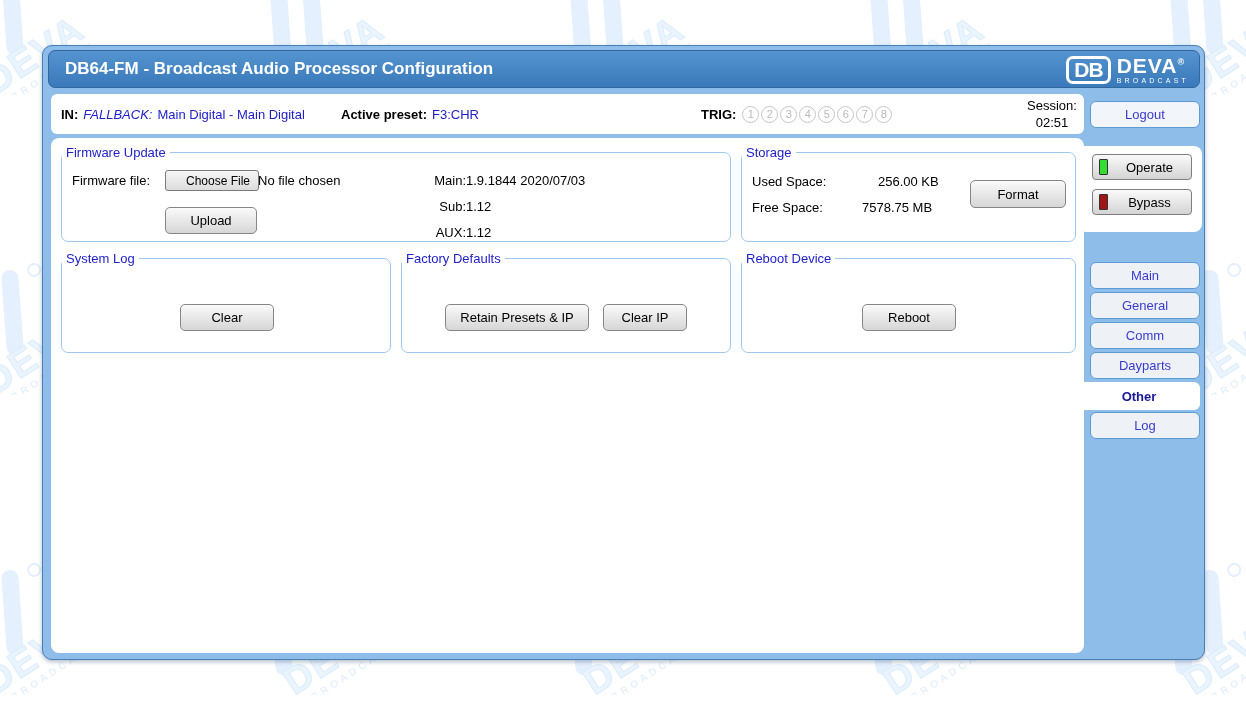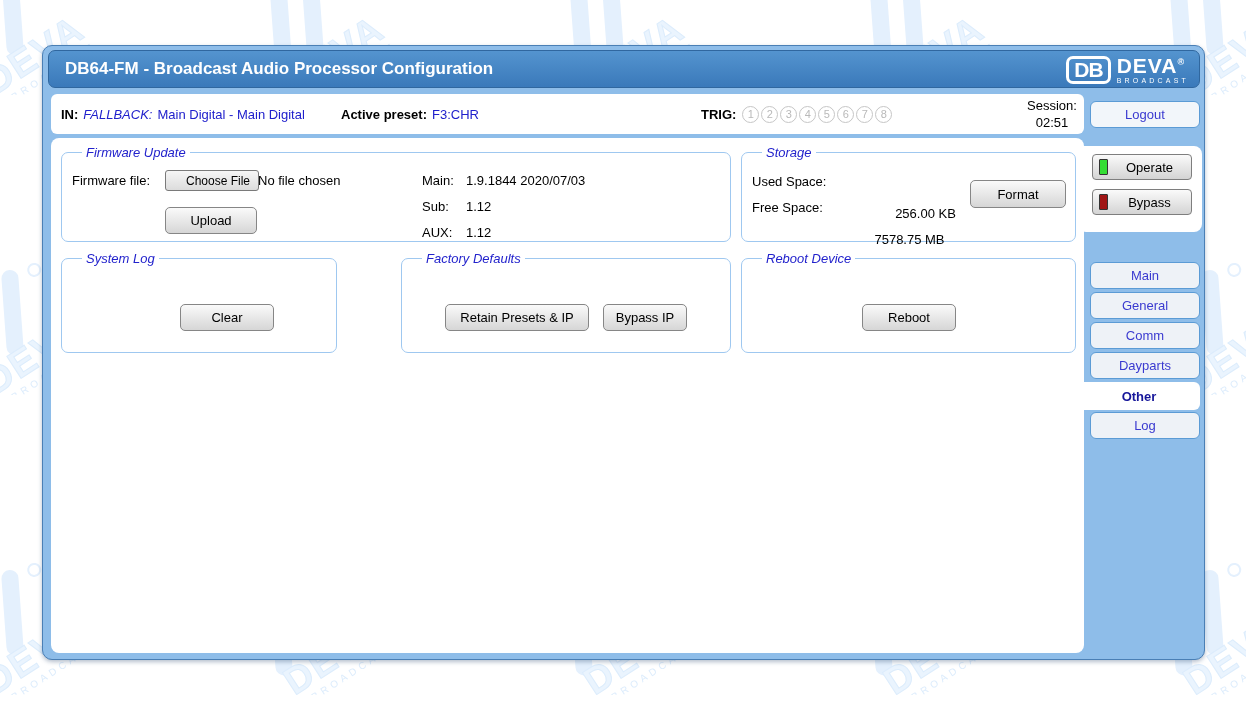--- a/index.html
+++ b/index.html
@@ -41,47 +41,47 @@
                  justify-content:center; background:#fff; }
   .sb-datetime { left:852px; width:116px; flex-direction:column; justify-content:center;
                  text-align:center; line-height:17px; }
   .sb-session { left:972px; width:58px; flex-direction:column; justify-content:center;
                 text-align:center; line-height:17px; }
 
   .content { position:absolute; left:8px; top:92px; width:1033px; height:515px;
              background:#ffffff; border-radius:8px; }
 
   fieldset { position:absolute; border:1px solid #9fc8f0; border-radius:7px; }
-  legend { color:#2222cc; font-size:13px; margin-left:20px; padding:0 4px;font-style:italic; }
+  legend { color:#2222cc; font-size:13px; margin-left:0; padding:0 4px; }
 
   .btn { background:linear-gradient(#fafafa,#d6d6d6); border:1px solid #868686;
          border-radius:5px; font-size:13px; color:#000; text-align:center;
          display:flex; align-items:center; justify-content:center; cursor:pointer;
          font-family:inherit; }
   .file-btn { background:linear-gradient(#f6f6f6,#dcdcdc); border:1px solid #7a7a7a;
               border-radius:3px; font-size:12px; padding:2px 8px; height:21px;
               display:flex; align-items:center; cursor:pointer; font-family:inherit; }
 
   .fs-firmware { left:10px; top:7px; width:670px; height:97px; }
   .fw-label { position:absolute; left:10px; top:13px; font-size:13px; }
   .fw-choose { position:absolute; left:103px; top:10px;padding-left:20px; }
   .fw-nofile { position:absolute; left:196px; top:13px; font-size:13px; }
   .fw-upload { position:absolute; left:103px; top:47px; width:92px; height:27px; }
-  .ver-row { position:absolute; font-size:13px; display:flex; }
+  .ver-row { position:absolute; font-size:13px; display:flex;text-align:right; }
   .ver-label { width:44px; }
   .v0 { left:360px; top:13px; } .v1 { left:360px; top:39px; } .v2 { left:360px; top:65px; }
 
   .fs-storage { left:690px; top:7px; width:335px; height:97px; }
   .st-row { position:absolute; font-size:13px; display:flex; }
   .st-label { width:110px; }
-  .st-value { width:95px; text-align:center;margin-top:32px; }
+  .st-value { width:95px; text-align:left; }
   .s0 { left:10px; top:14px;gap:16px; } .s1 { left:10px; top:40px; }
   .st-format { position:absolute; left:228px; top:20px; width:96px; height:28px; }
 
-  .fs-syslog { left:10px; top:113px; width:276px; height:102px; }
+  .fs-syslog { left:10px; top:113px; width:330px; height:102px; }
   .sl-clear { position:absolute; left:118px; top:38px; width:94px; height:27px; }
 
   .fs-factory { left:350px; top:113px; width:330px; height:102px; }
   .fd-wrap { position:absolute; left:0; top:38px; width:100%; display:flex;
              justify-content:center; gap:14px; }
   .fd-b1 { width:144px; height:27px; } .fd-b2 { width:84px; height:27px; }
 
   .fs-reboot { left:690px; top:113px; width:335px; height:102px; }
   .rb-btn { position:absolute; left:120px; top:38px; width:94px; height:27px; }
 
@@ -439,21 +439,21 @@
 
     <fieldset class="fs-syslog">
       <legend>System Log</legend>
       <button class="btn sl-clear">Clear</button>
     </fieldset>
 
     <fieldset class="fs-factory">
       <legend>Factory Defaults</legend>
       <div class="fd-wrap">
         <button class="btn fd-b1">Retain Presets &amp; IP</button>
-        <button class="btn fd-b2">Bypass IP</button>
+        <button class="btn fd-b2">Clear IP</button>
       </div>
     </fieldset>
 
     <fieldset class="fs-reboot">
       <legend>Reboot Device</legend>
       <button class="btn rb-btn">Reboot</button>
     </fieldset>
 
   </div>
 

